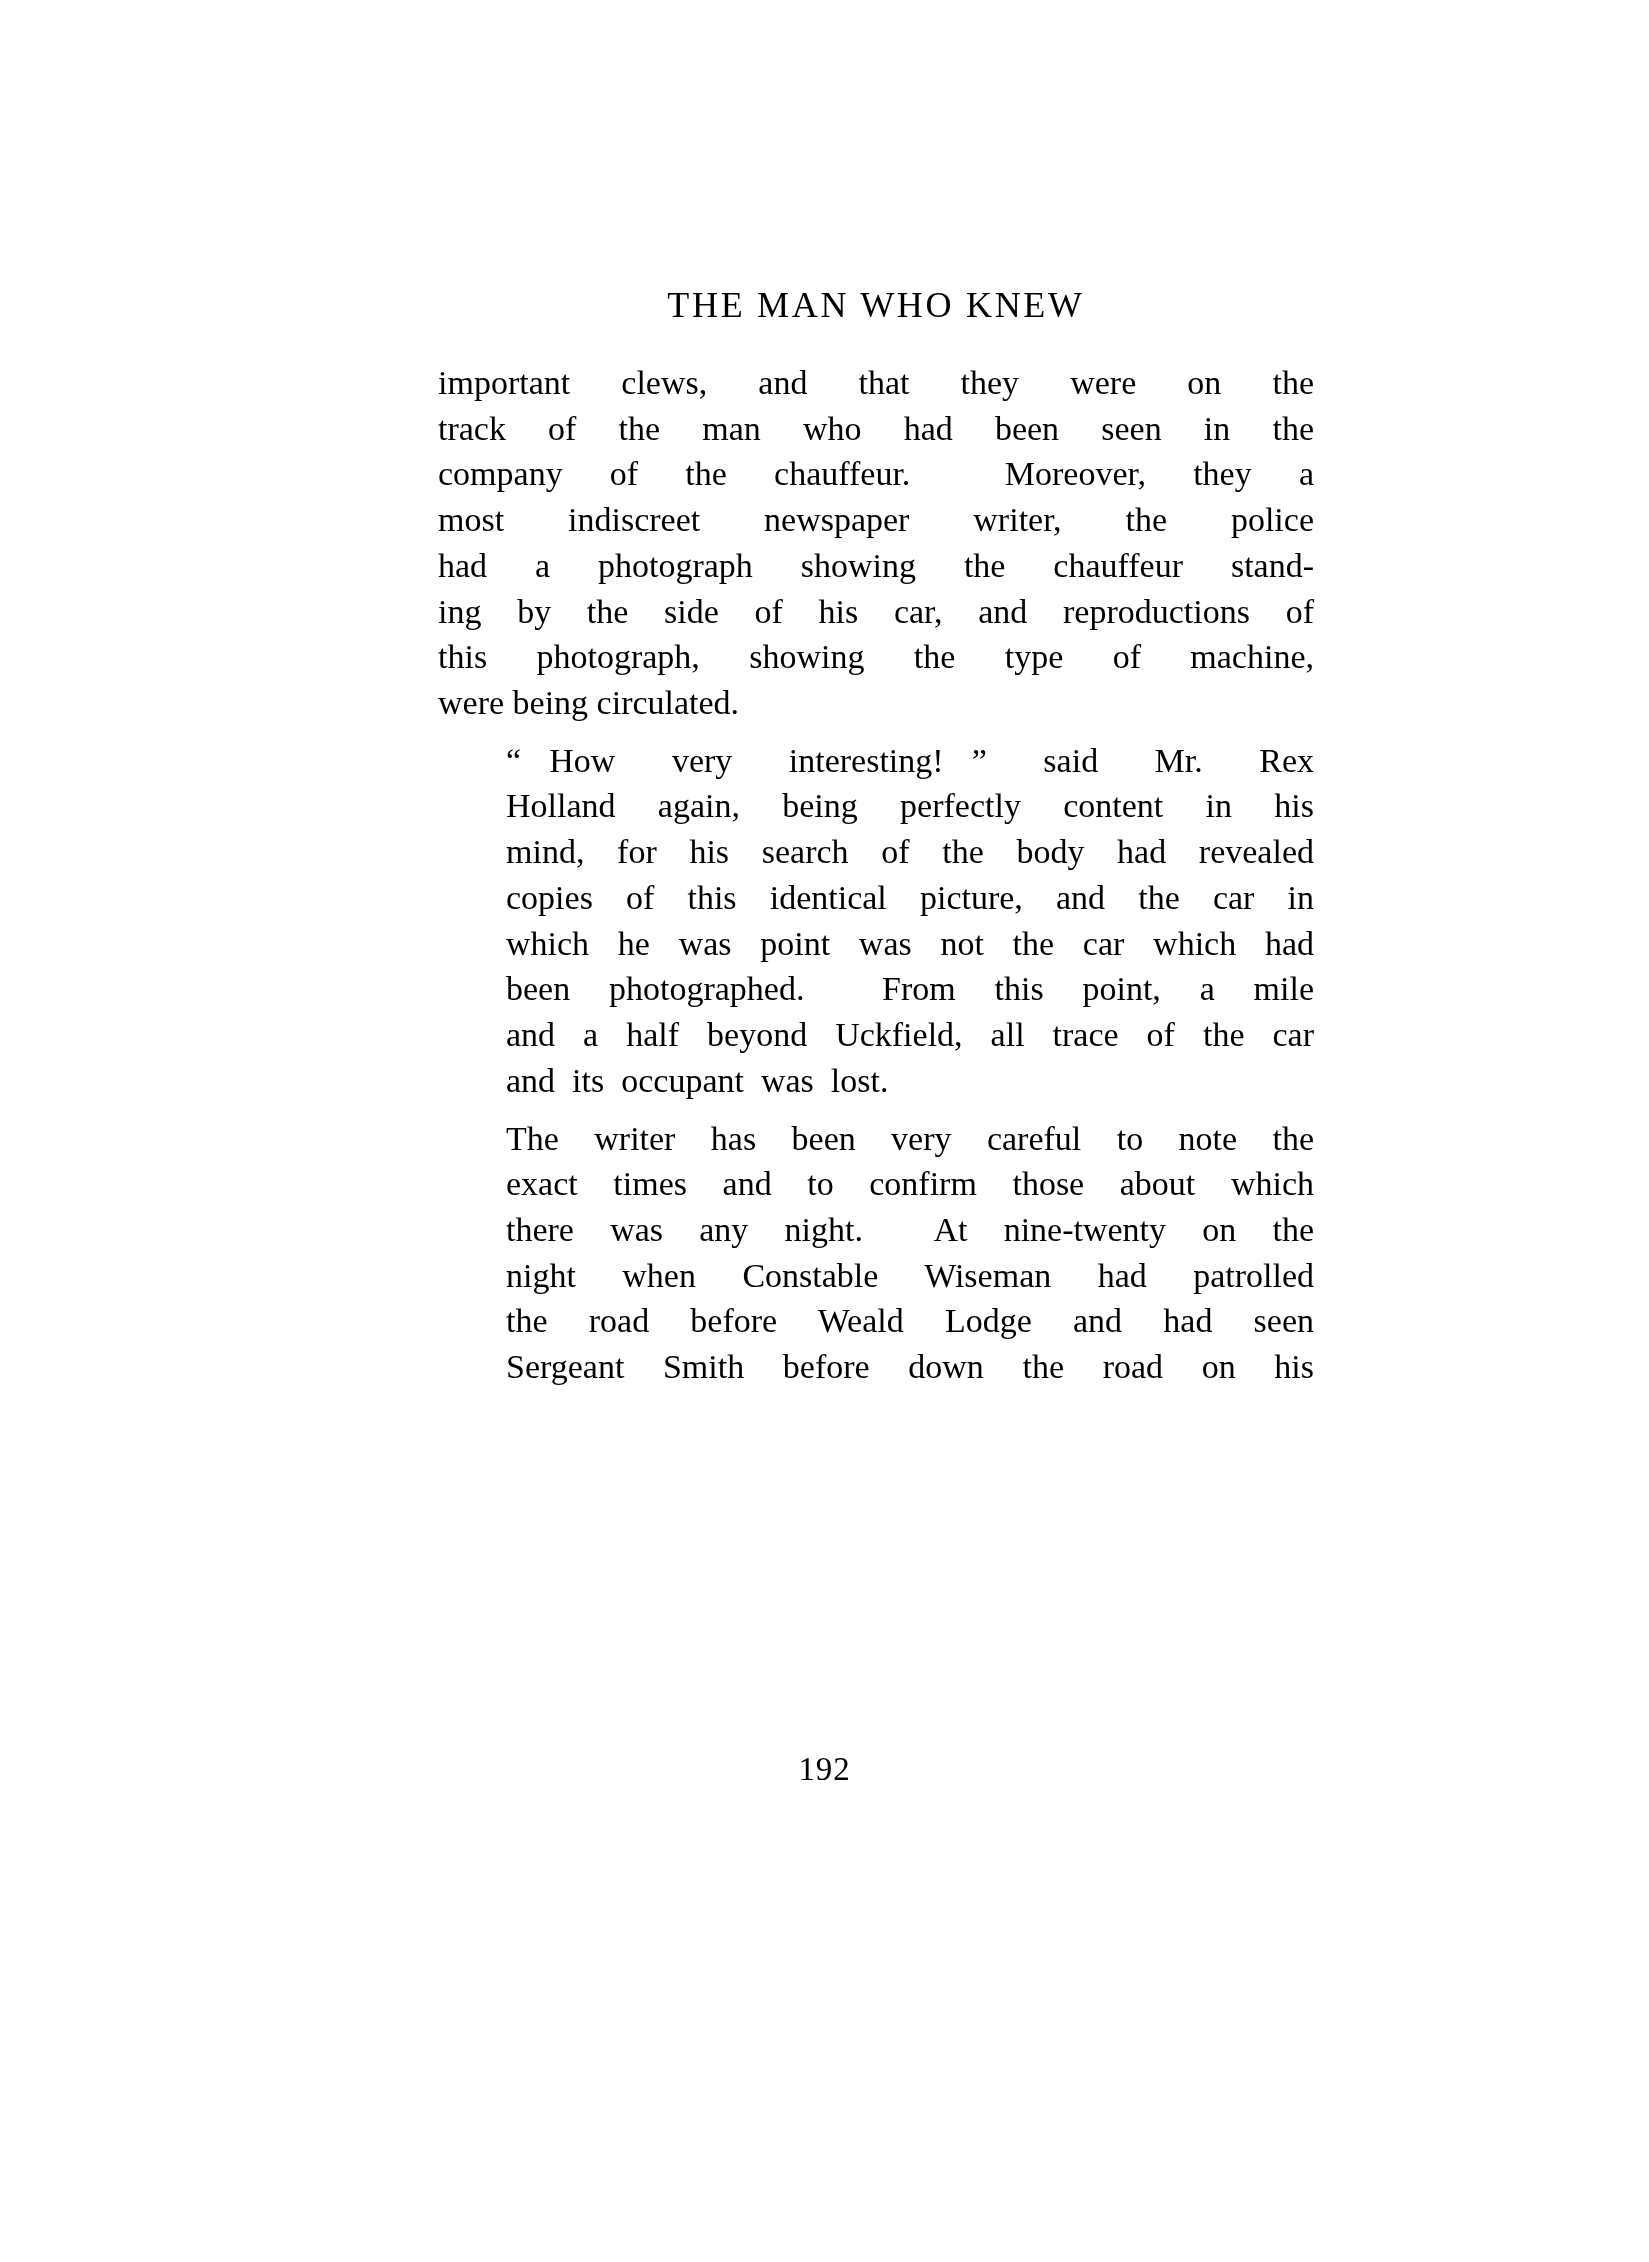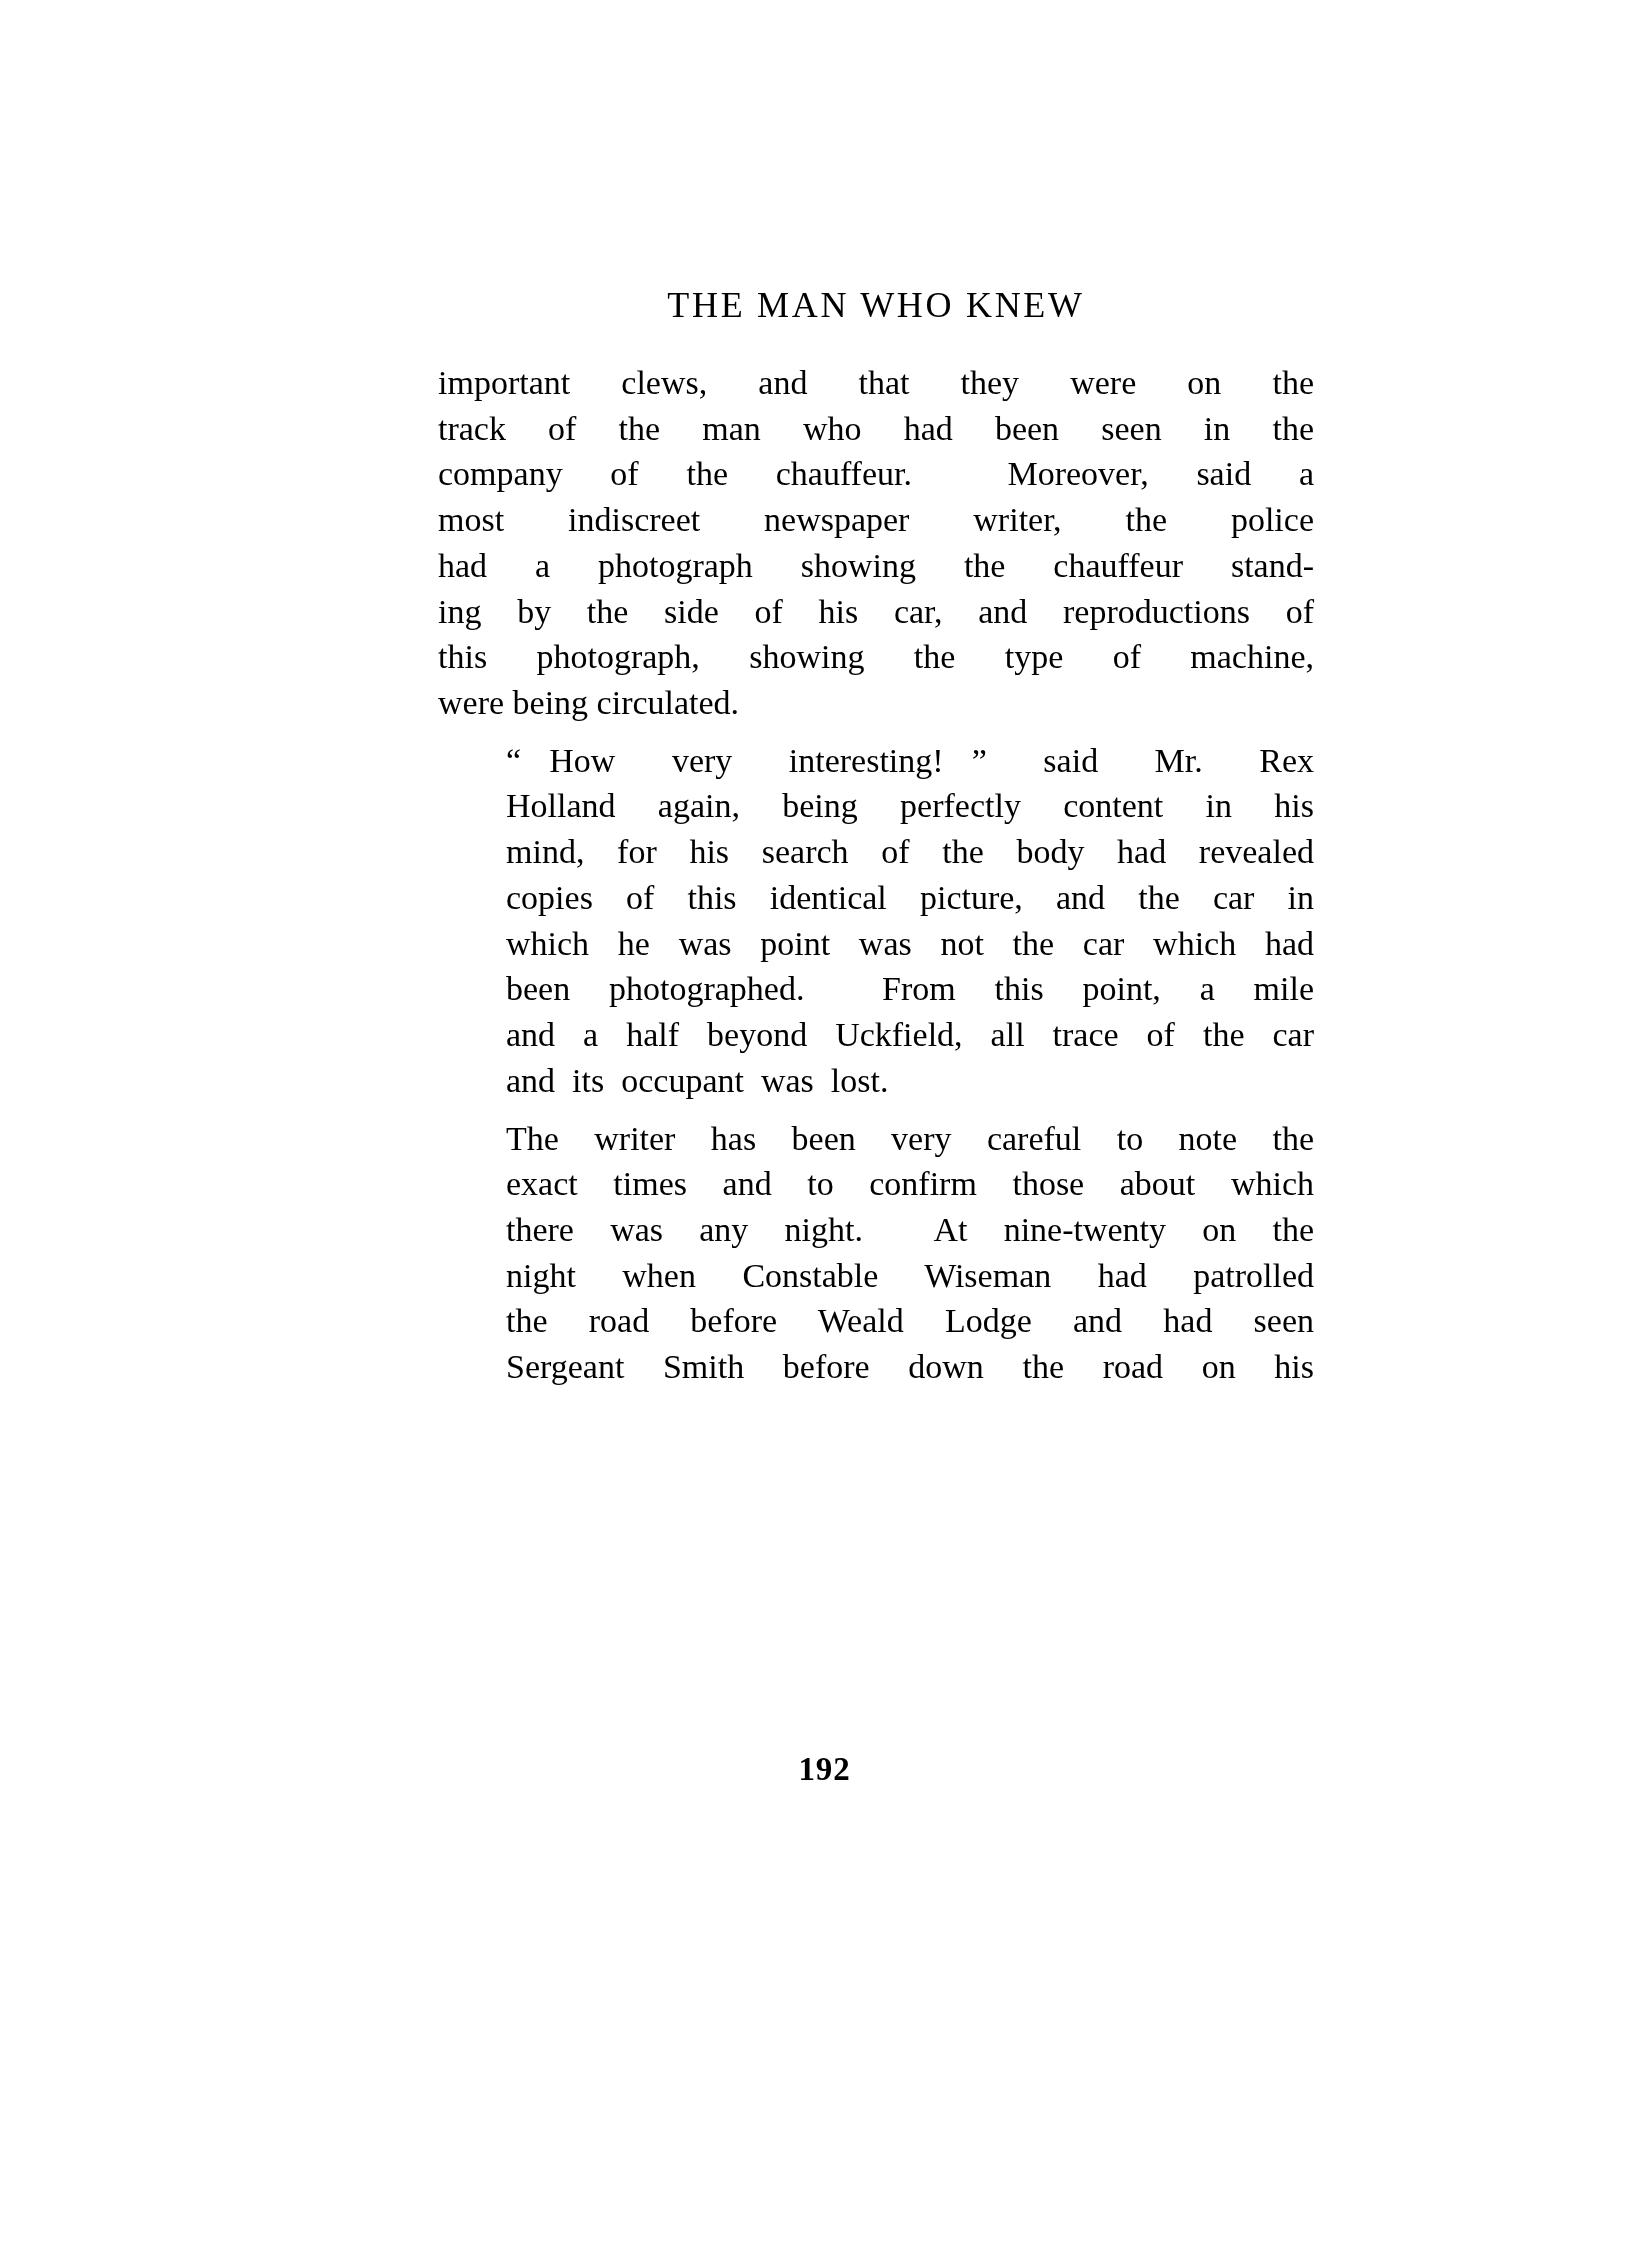--- a/index.html
+++ b/index.html
@@ -58,36 +58,36 @@
     text-align-last: left;
   }
   .folio {
     position: absolute;
     left: 0;
     top: 1751px;
     width: 1649px;
     text-align: center;
     font-size: 33px;
     letter-spacing: 0.9px;
-    font-weight: 700;
+    font-weight: 400;
   }
 </style>
 </head>
 <body>
 
 <div class="page">
 
   <div class="text-block">
 
     <h1 class="running-head">THE  MAN  WHO  KNEW</h1>
 
     <p class="para">
       <span class="line">important  clews,  and  that  they  were  on  the</span>
       <span class="line">track  of  the  man  who  had  been  seen  in  the</span>
-      <span class="line">company  of  the  chauffeur.    Moreover,  said  a</span>
+      <span class="line">company  of  the  chauffeur.    Moreover,  they  a</span>
       <span class="line">most  indiscreet  newspaper  writer,  the  police</span>
       <span class="line">had a photograph showing the chauffeur stand-</span>
       <span class="line">ing by the side of his car, and reproductions of</span>
       <span class="line">this photograph, showing the type of machine,</span>
       <span class="line last">were being circulated.</span>
     </p>
 
     <p class="para">
       <span class="line">“ How  very  interesting! ”  said  Mr.  Rex</span>
       <span class="line">Holland  again,  being  perfectly  content  in  his</span>

